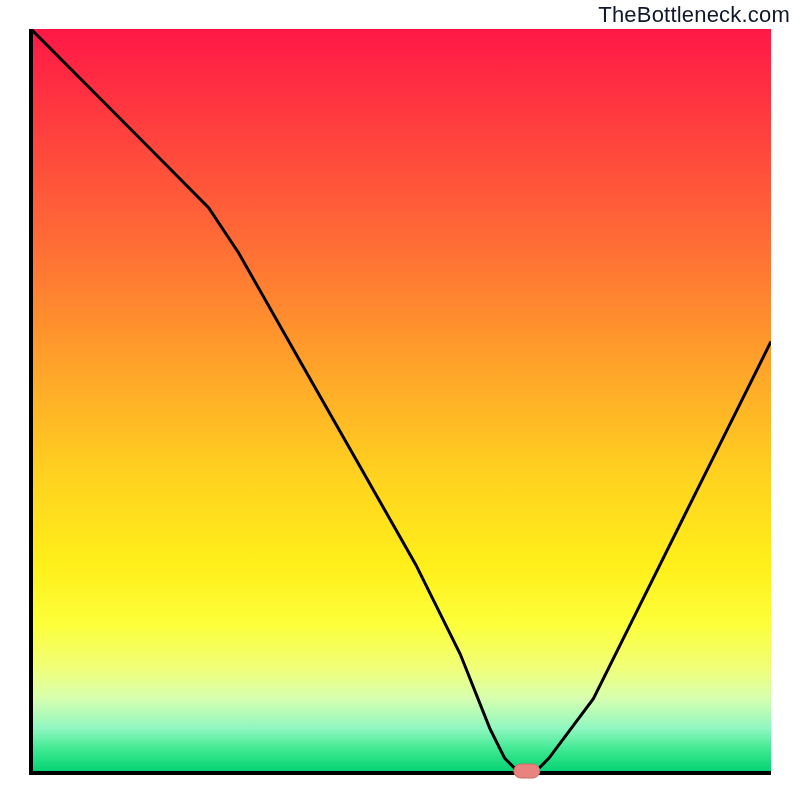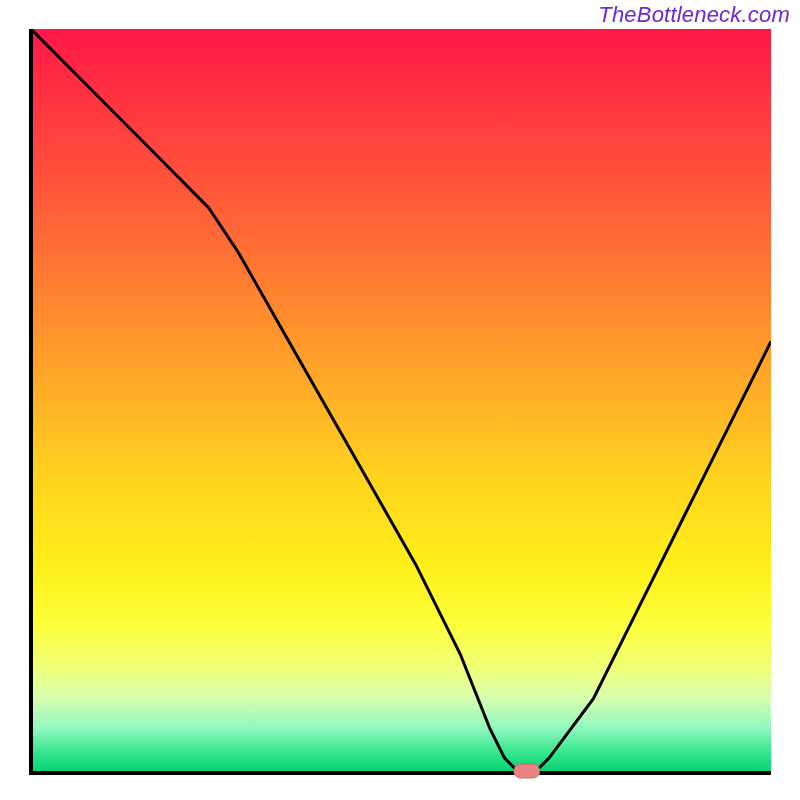--- a/index.html
+++ b/index.html
@@ -12,26 +12,25 @@
   }
   .stage {
     position: relative;
     width: 800px;
     height: 800px;
   }
   .watermark {
     position: absolute;
     top: 2px;
     right: 10px;
-    color: #6d28d9;
+    color: #0f172a;
     font-size: 22px;
     font-weight: 500;
     letter-spacing: 0.2px;
     user-select: none;
-    font-style: italic;
   }
   svg.chart {
     position: absolute;
     left: 0;
     top: 0;
   }
 </style>
 </head>
 <body>
 

